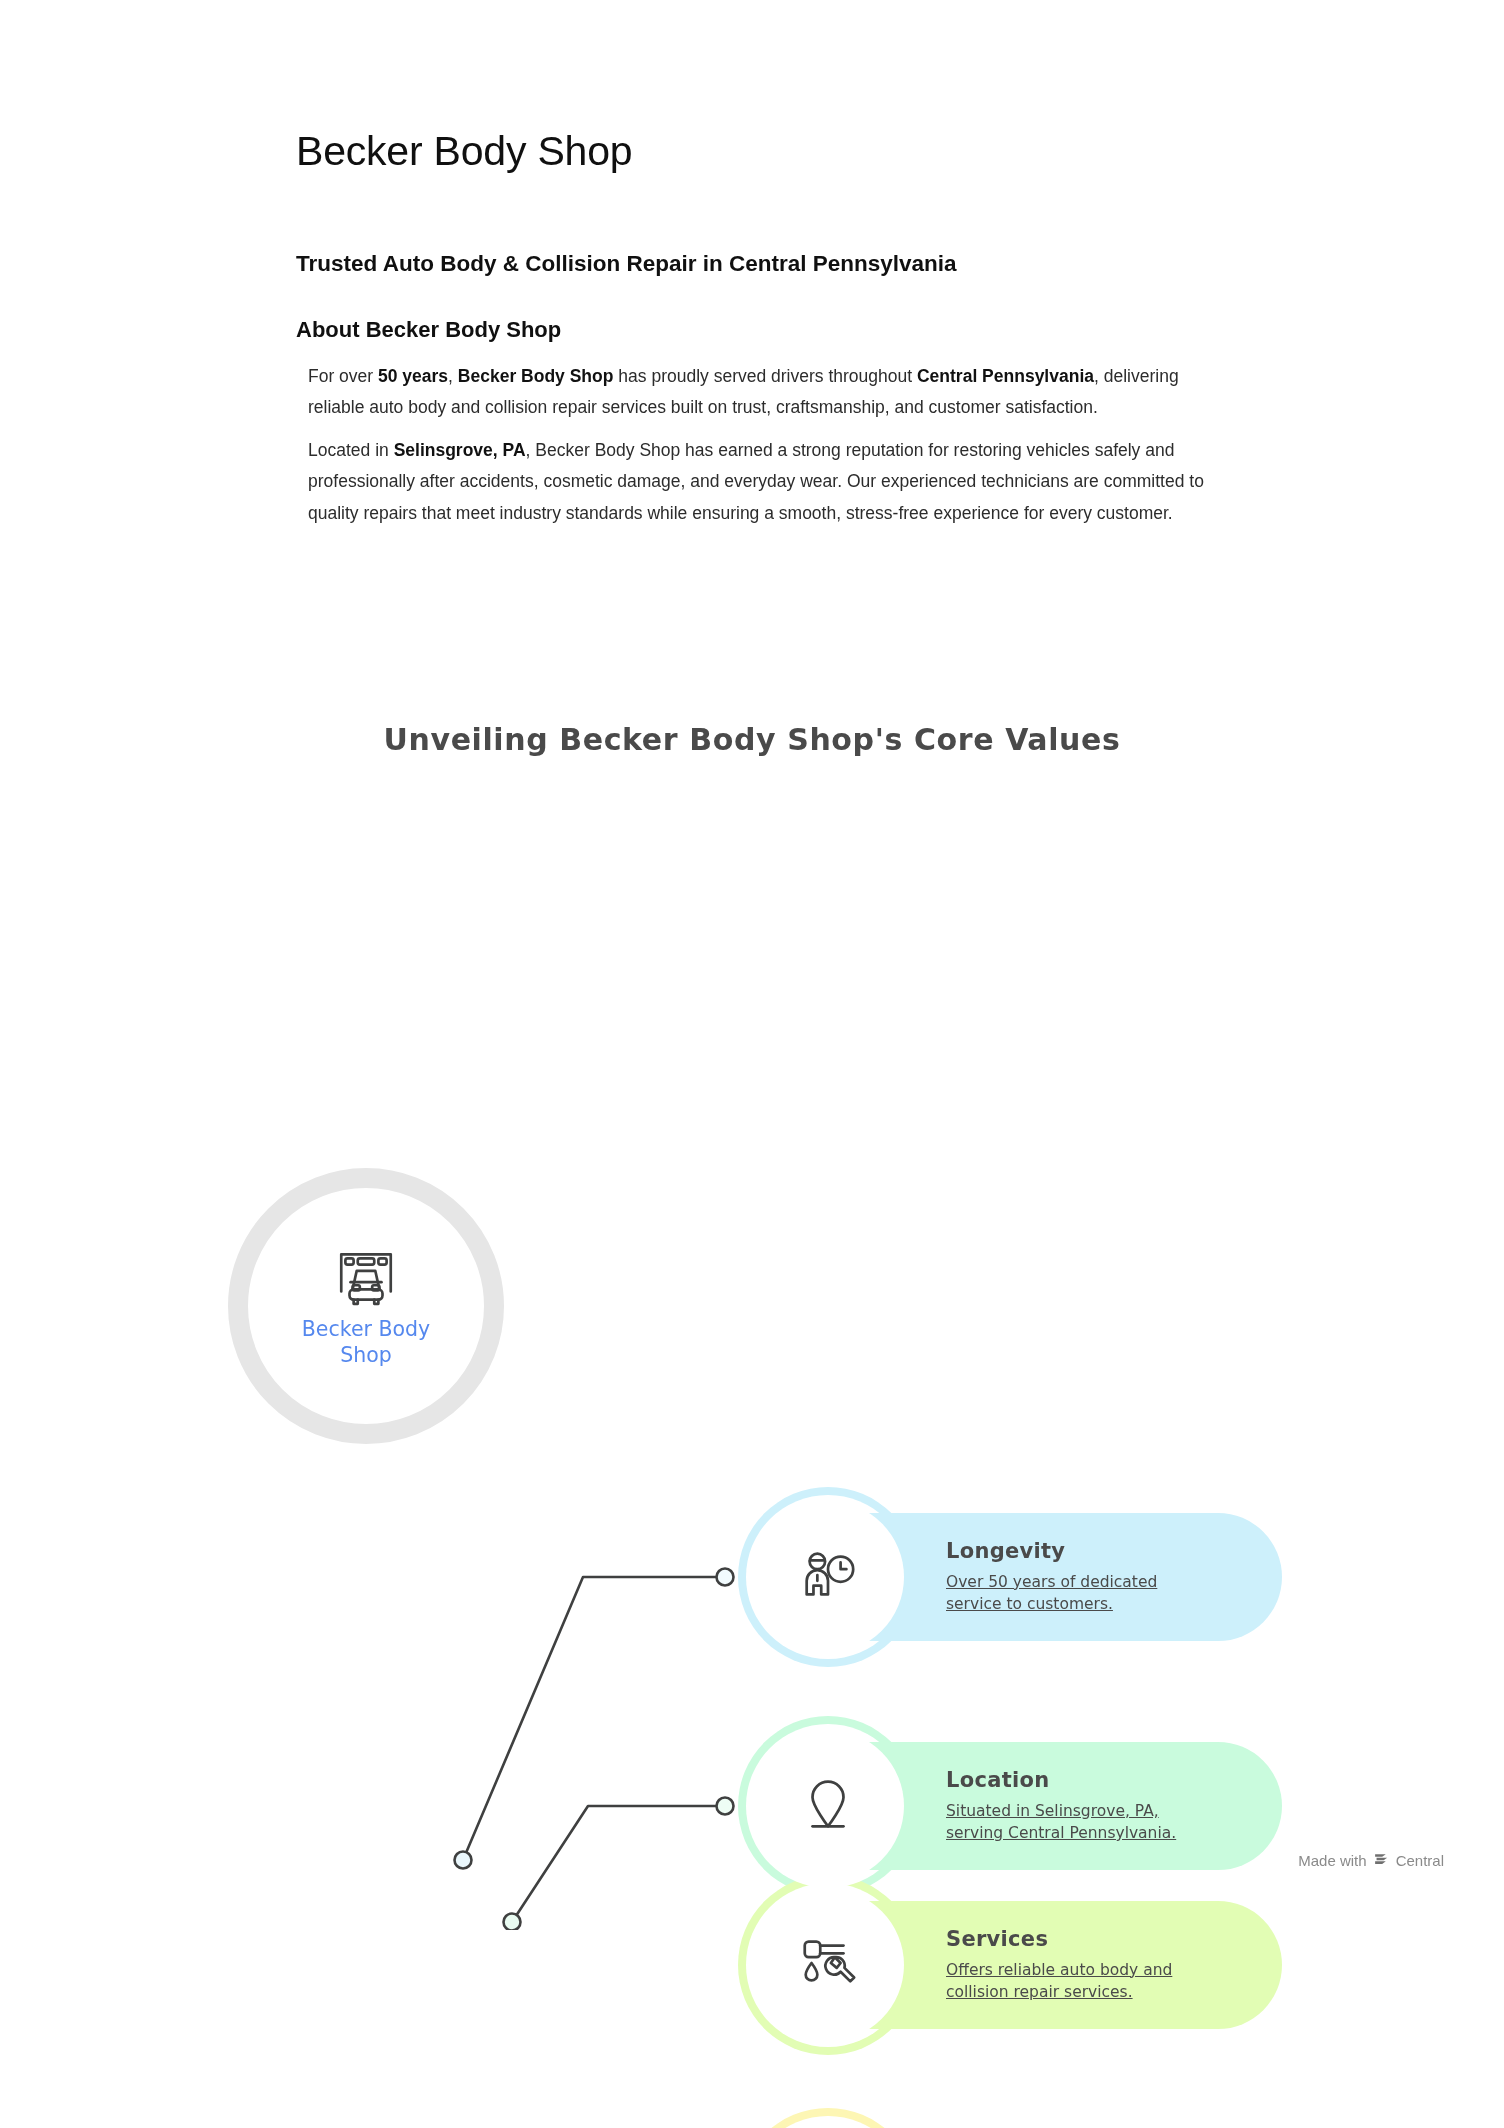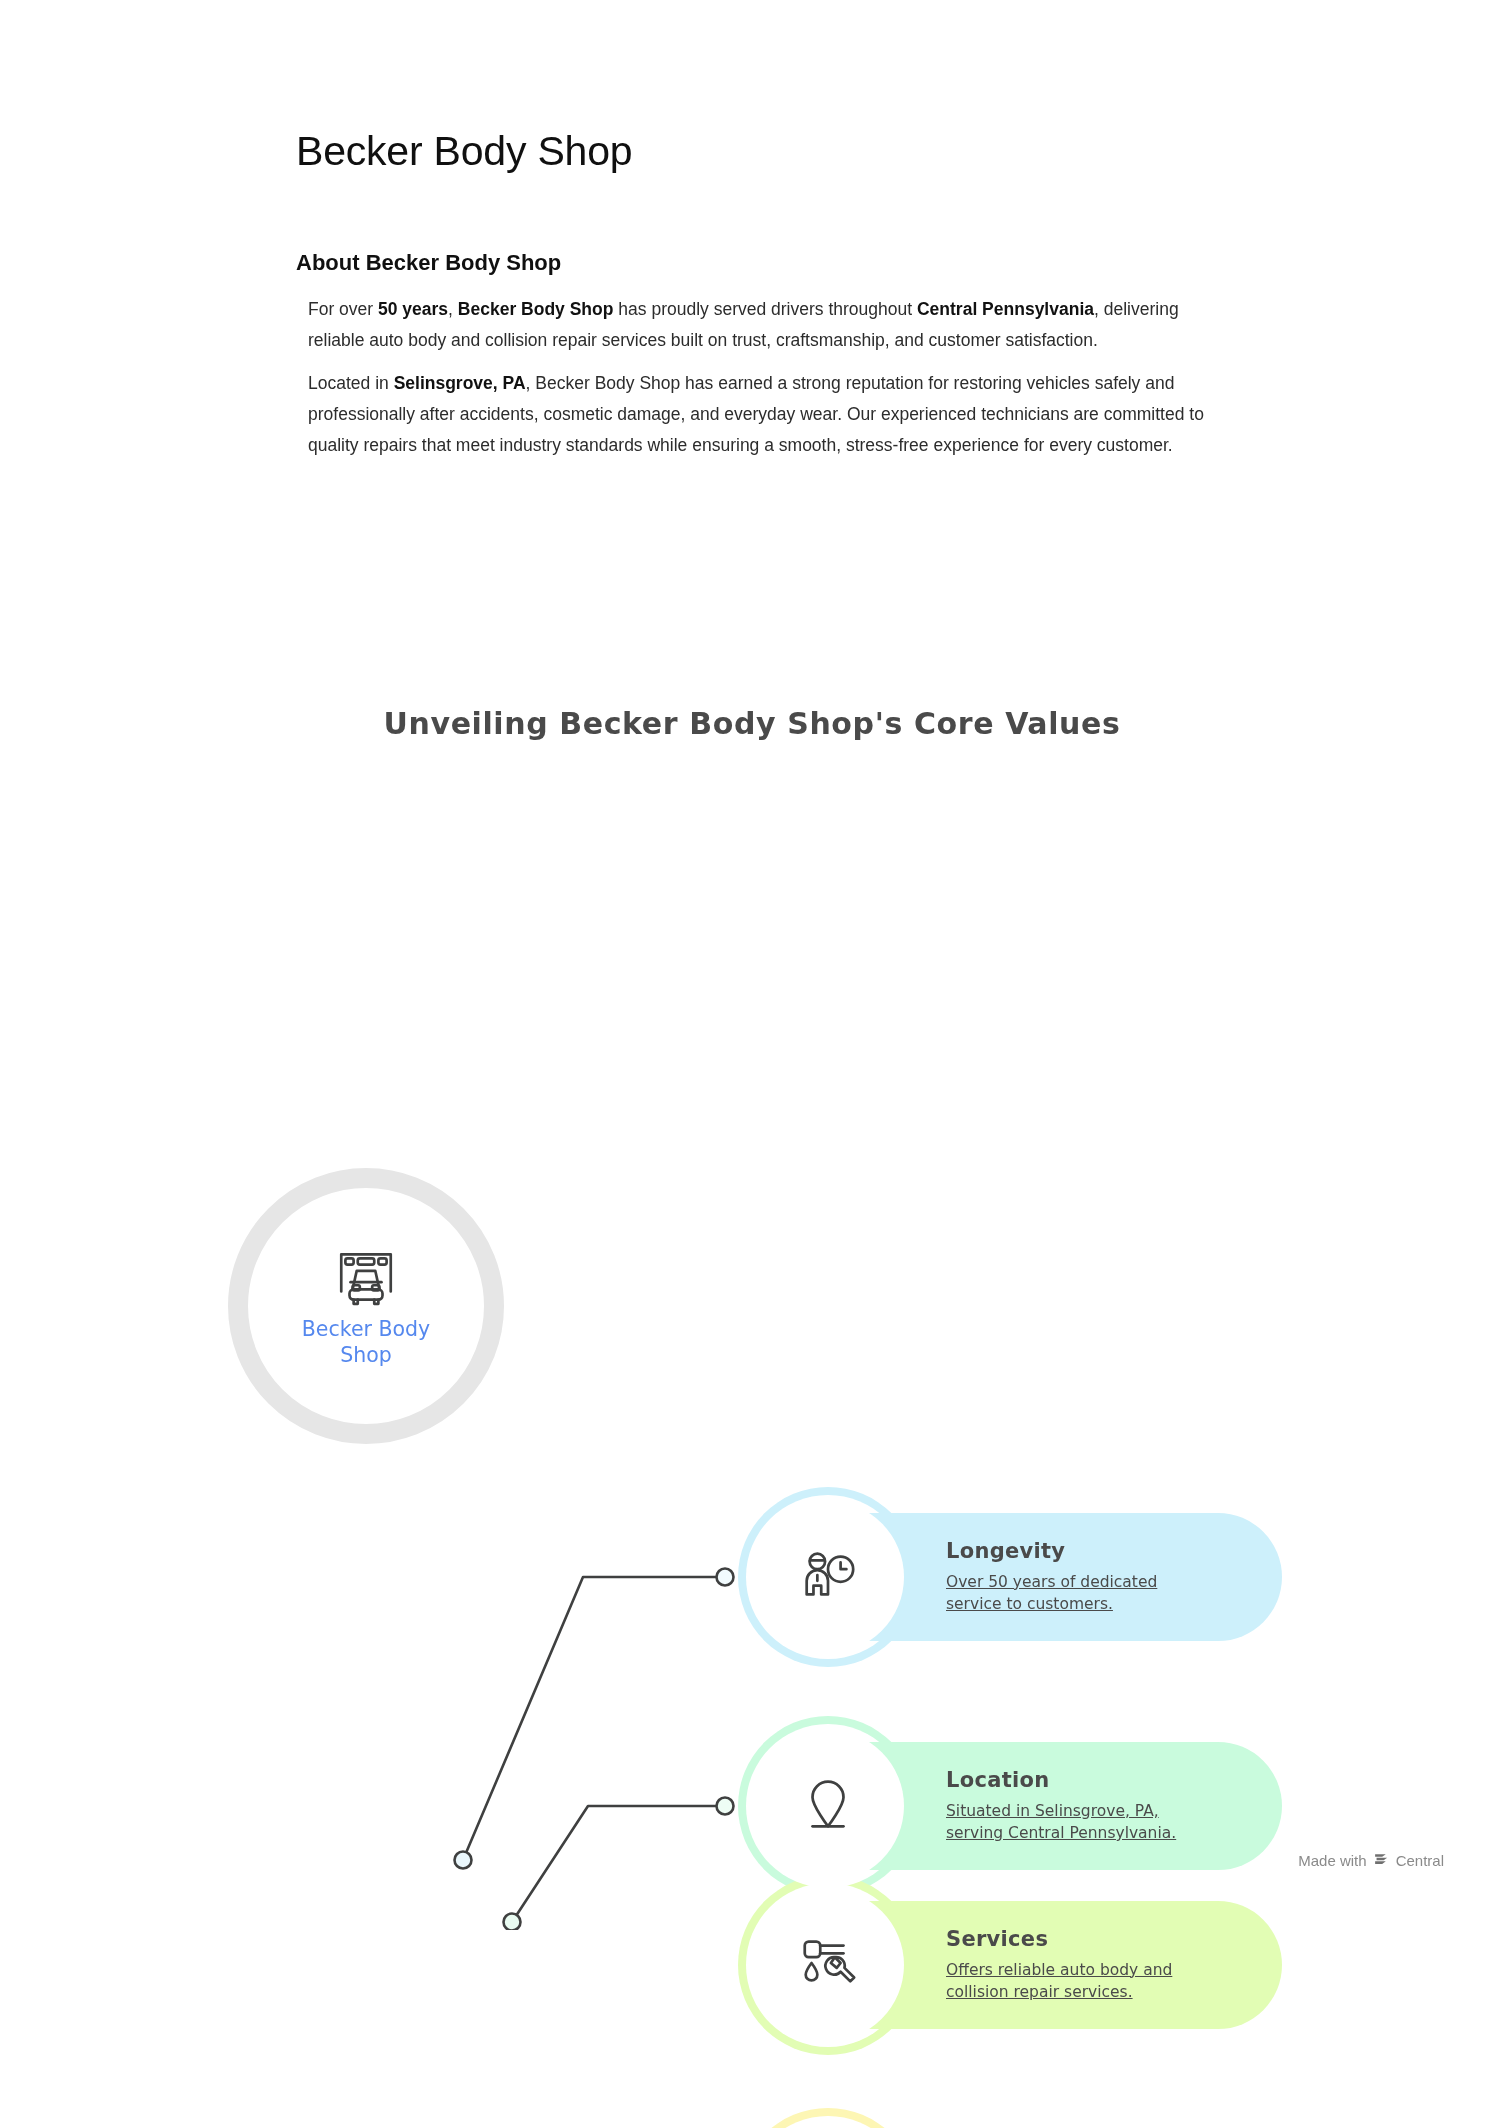--- a/index.html
+++ b/index.html
@@ -45,21 +45,21 @@
     color:#2c2c2c;
     margin:12px;
     font-weight:400;
   }
   .doc-p b { font-weight:700; color:#111; }
 
   
   .diagram { position:absolute; left:0; top:690px; width:1504px; height:1240px; }
   .diagram-title {
     position:absolute;
-    left:0; top:16px; width:1504px;
+    left:0; top:32px; width:1504px;
     text-align:center;
     font-family:"DejaVu Sans", sans-serif;
     font-size:30px;
     font-weight:700;
     color:#4a4a4a;
     letter-spacing:0.6px;
   }
 
   svg.connectors { position:absolute; left:0; top:0; width:1504px; height:1240px; }
 
@@ -162,20 +162,21 @@
 </style>
 </head>
 <body>
 
 <div class="page">
 
   <div class="article">
 
     <h1 class="doc-title">Becker Body Shop</h1>
 
+    <h2 class="doc-subtitle">Trusted Auto Body &amp; Collision Repair in Central Pennsylvania</h2>
 
     <h3 class="doc-h3">About Becker Body Shop</h3>
 
     <p class="doc-p"><span>For over </span><b>50 years</b><span>, </span><b>Becker Body Shop</b><span> has proudly served drivers throughout </span><b>Central Pennsylvania</b><span>, delivering reliable auto body and collision repair services built on trust, craftsmanship, and customer satisfaction.</span></p>
 
     <p class="doc-p"><span>Located in </span><b>Selinsgrove, PA</b><span>, Becker Body Shop has earned a strong reputation for restoring vehicles safely and professionally after accidents, cosmetic damage, and everyday wear. Our experienced technicians are committed to quality repairs that meet industry standards while ensuring a smooth, stress-free experience for every customer.</span></p>
 
   </div>
 
   <div class="diagram">

